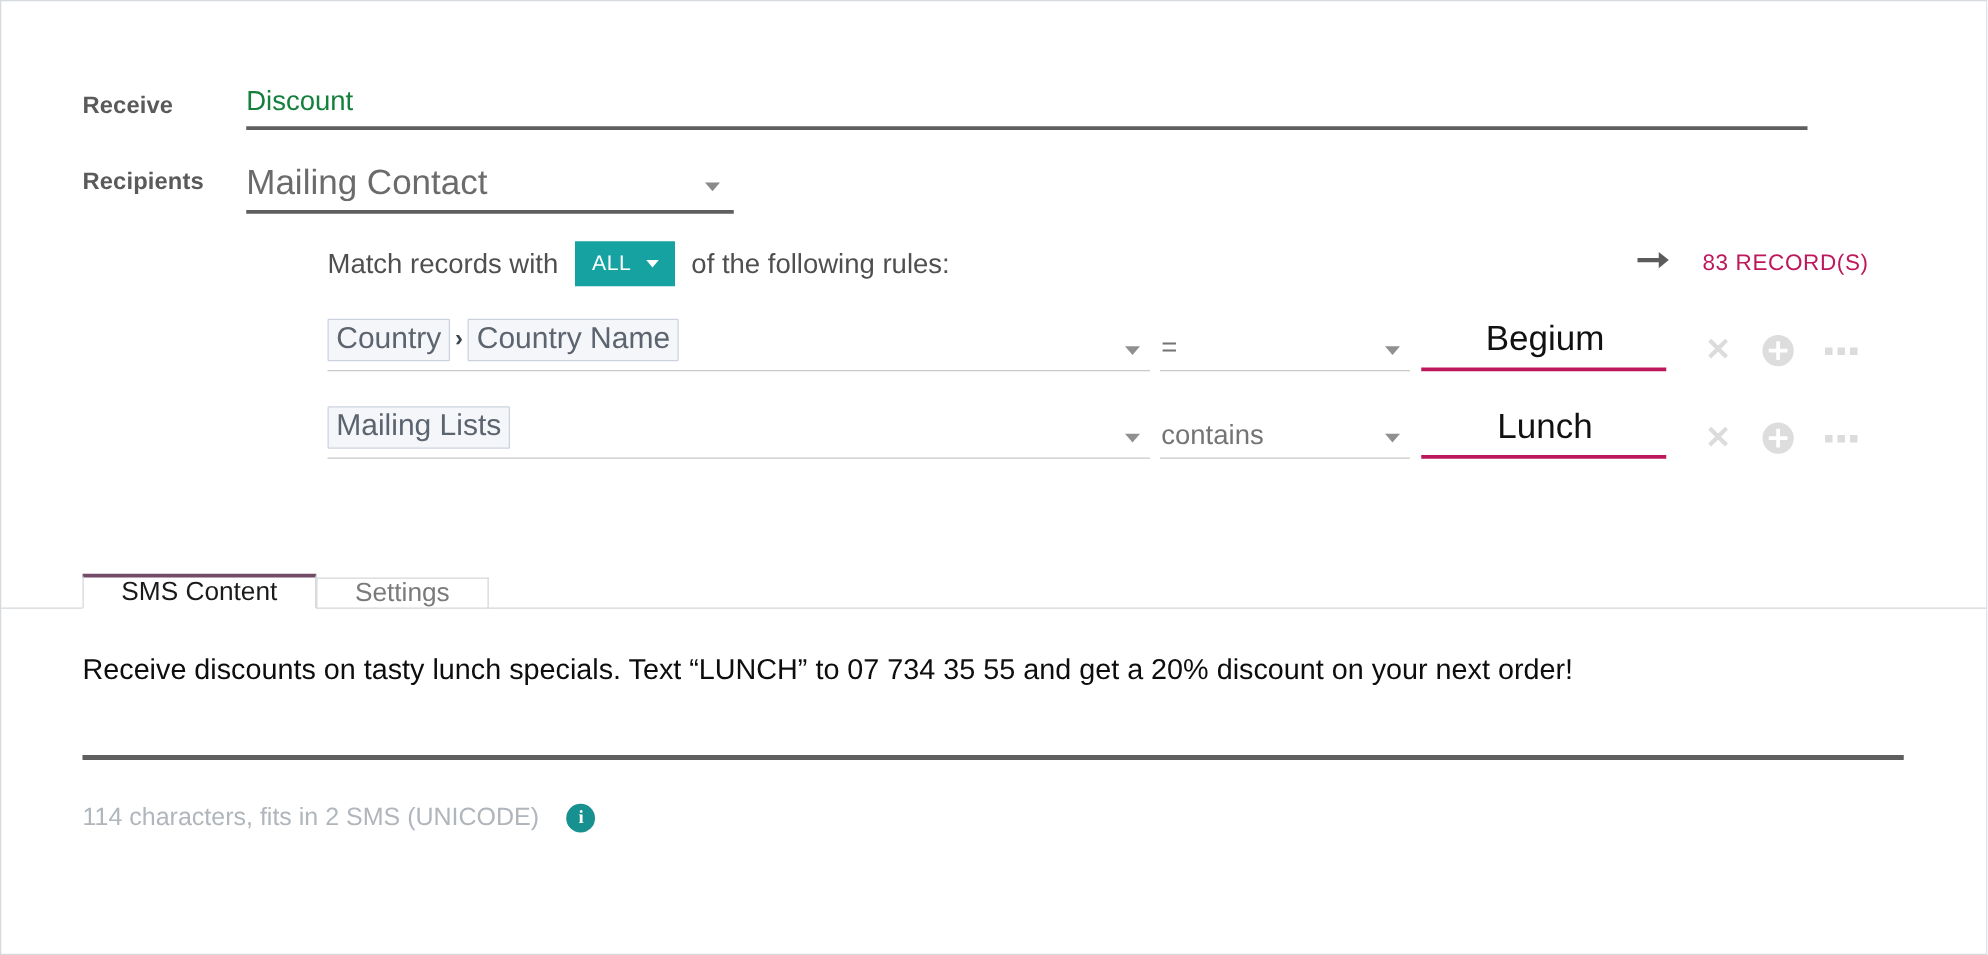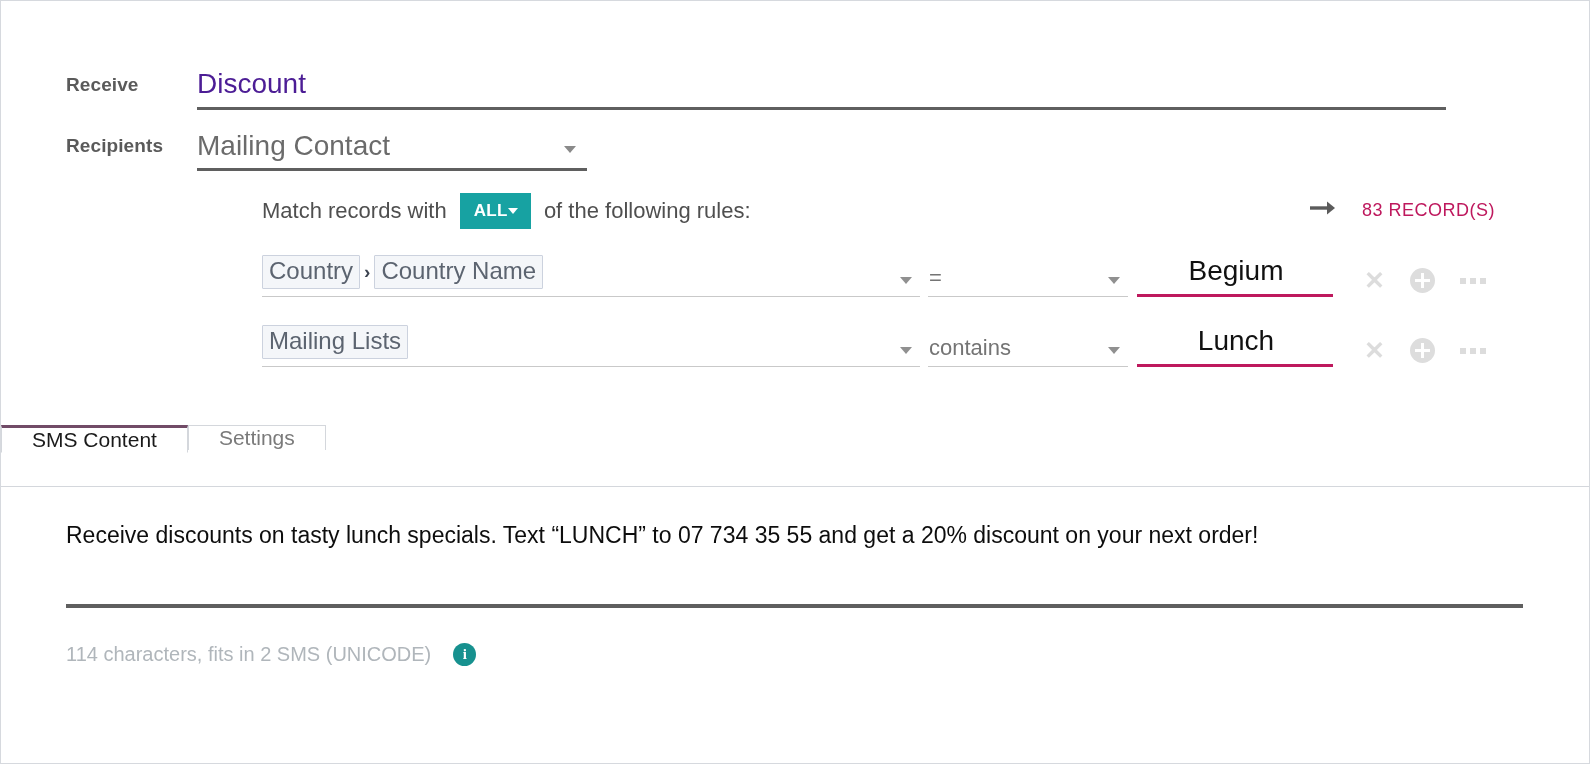--- a/index.html
+++ b/index.html
@@ -38,22 +38,22 @@
   }
 
   
   .row-subject { left: 0; top: 73px; width: 1590px; }
   .subject-input {
     width: 1249px;
     border: none;
     border-bottom: 3px solid #5f5f5f;
     background: transparent;
     font-family: "Liberation Sans", sans-serif;
-    font-size: 28px;
-    color: #4c1d95;
+    font-size: 22px;
+    color: #15803d;
     padding: 0 0 7px 0;
     margin-top: -6px;
     outline: none;
     display: block;
   }
 
   
   .row-recipients { left: 0; top: 134px; width: 1590px; }
   .recipients-wrap { position: relative; width: 390px; }
   .recipients-select {
@@ -95,26 +95,26 @@
     align-items: center;
     font-size: 22px;
     color: #4f4f4f;
   }
   .match-txt-pre { margin-right: 13px; }
   .match-txt-post { margin-left: 13px; }
   .all-badge {
     background: #17a2a2;
     color: #ffffff;
     font-size: 17px;
-    font-weight: bold;
+    font-weight: normal;
     letter-spacing: .4px;
     padding: 9px 13px 10px 14px;
     display: inline-flex;
     align-items: center;
-    gap: 0;
+    gap: 12px;
     border: none;
     cursor: pointer;
     font-family: "Liberation Sans", sans-serif;
     line-height: 1;
   }
   .all-badge .caret {
     border-top-color: #ffffff;
     border-left-width: 5px;
     border-right-width: 5px;
     border-top-width: 6px;
@@ -268,21 +268,22 @@
   
   .tab-strip {
     position: absolute;
     left: 0;
     top: 424px;
     width: 1590px;
     height: 62px;
     border-bottom: 1px solid #d4d7dc;
     box-sizing: border-box;
     display: flex;
-    align-items: flex-start;
+    align-items: flex-end;
+    padding-left: 65px;
   }
   .tab {
     background: transparent;
     border: 1px solid #d4d7dc;
     border-bottom: none;
     font-family: "Liberation Sans", sans-serif;
     font-size: 21px;
     color: #7a7a7a;
     padding: 0 30px;
     cursor: pointer;

